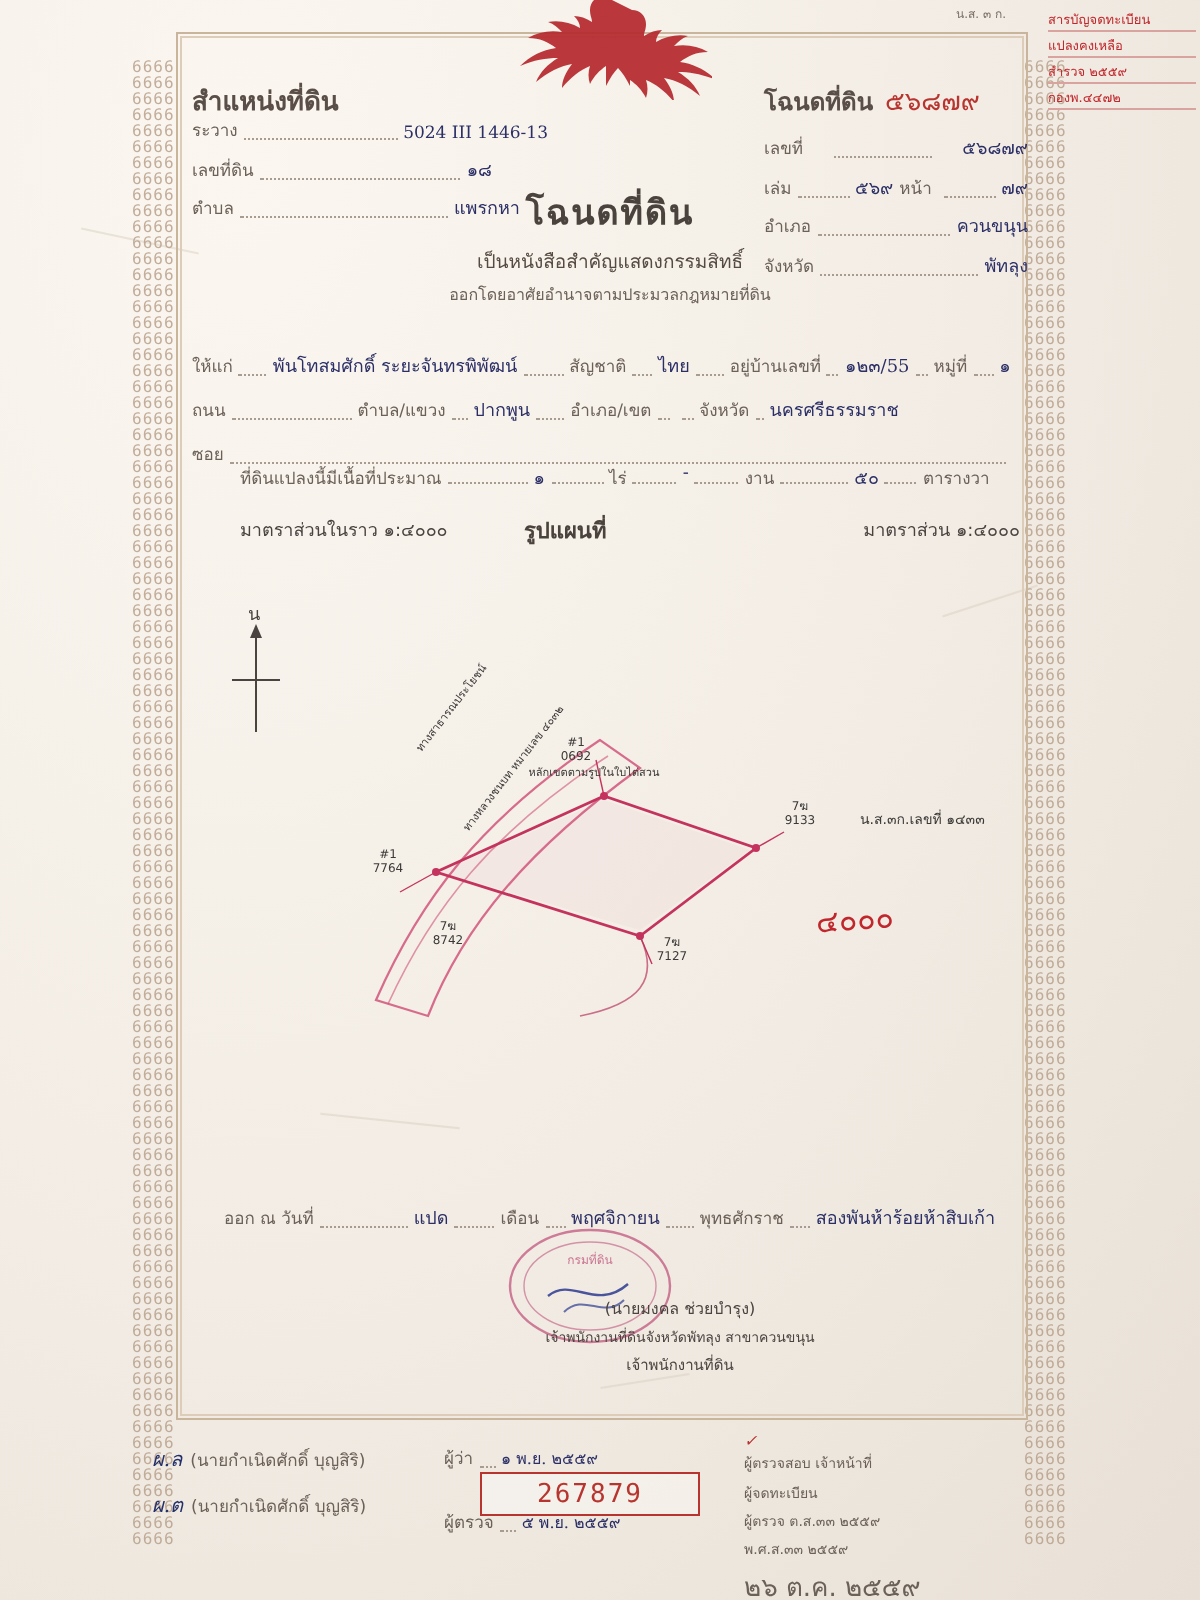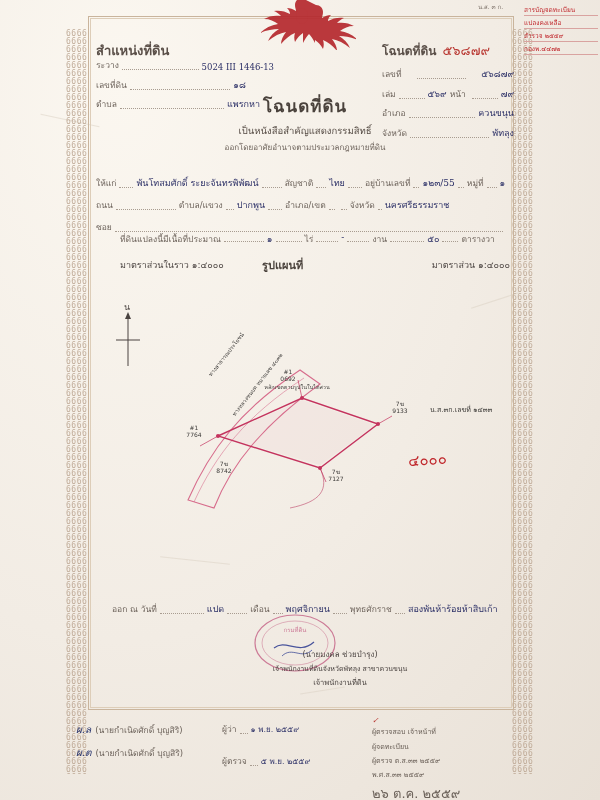--- a/index.html
+++ b/index.html
@@ -567,14 +567,15 @@
     <div class="bs-col" style="left:300px;top:2px;width:160px;text-align:left;">
       <div class="sig" style="color:#b8352f;font-size:8px;">✓</div>
       <div style="font-size:7px;color:#6b6159;margin-top:1px;">ผู้ตรวจสอบ เจ้าหน้าที่</div>
       <div style="font-size:7px;color:#6b6159;margin-top:4px;">ผู้จดทะเบียน</div>
       <div style="font-size:7px;color:#6b6159;margin-top:3px;">ผู้ตรวจ ต.ส.๓๓ ๒๕๕๙</div>
       <div style="font-size:7px;color:#6b6159;margin-top:3px;">พ.ศ.ส.๓๓ ๒๕๕๙</div>
       <div style="font-size:13px;color:#6b6159;margin-top:3px;">๒๖ ต.ค. ๒๕๕๙</div>
     </div>
   </div>
 
+  <div id="serial-box">267879</div>
 
 </div>
 
 </body></html>

